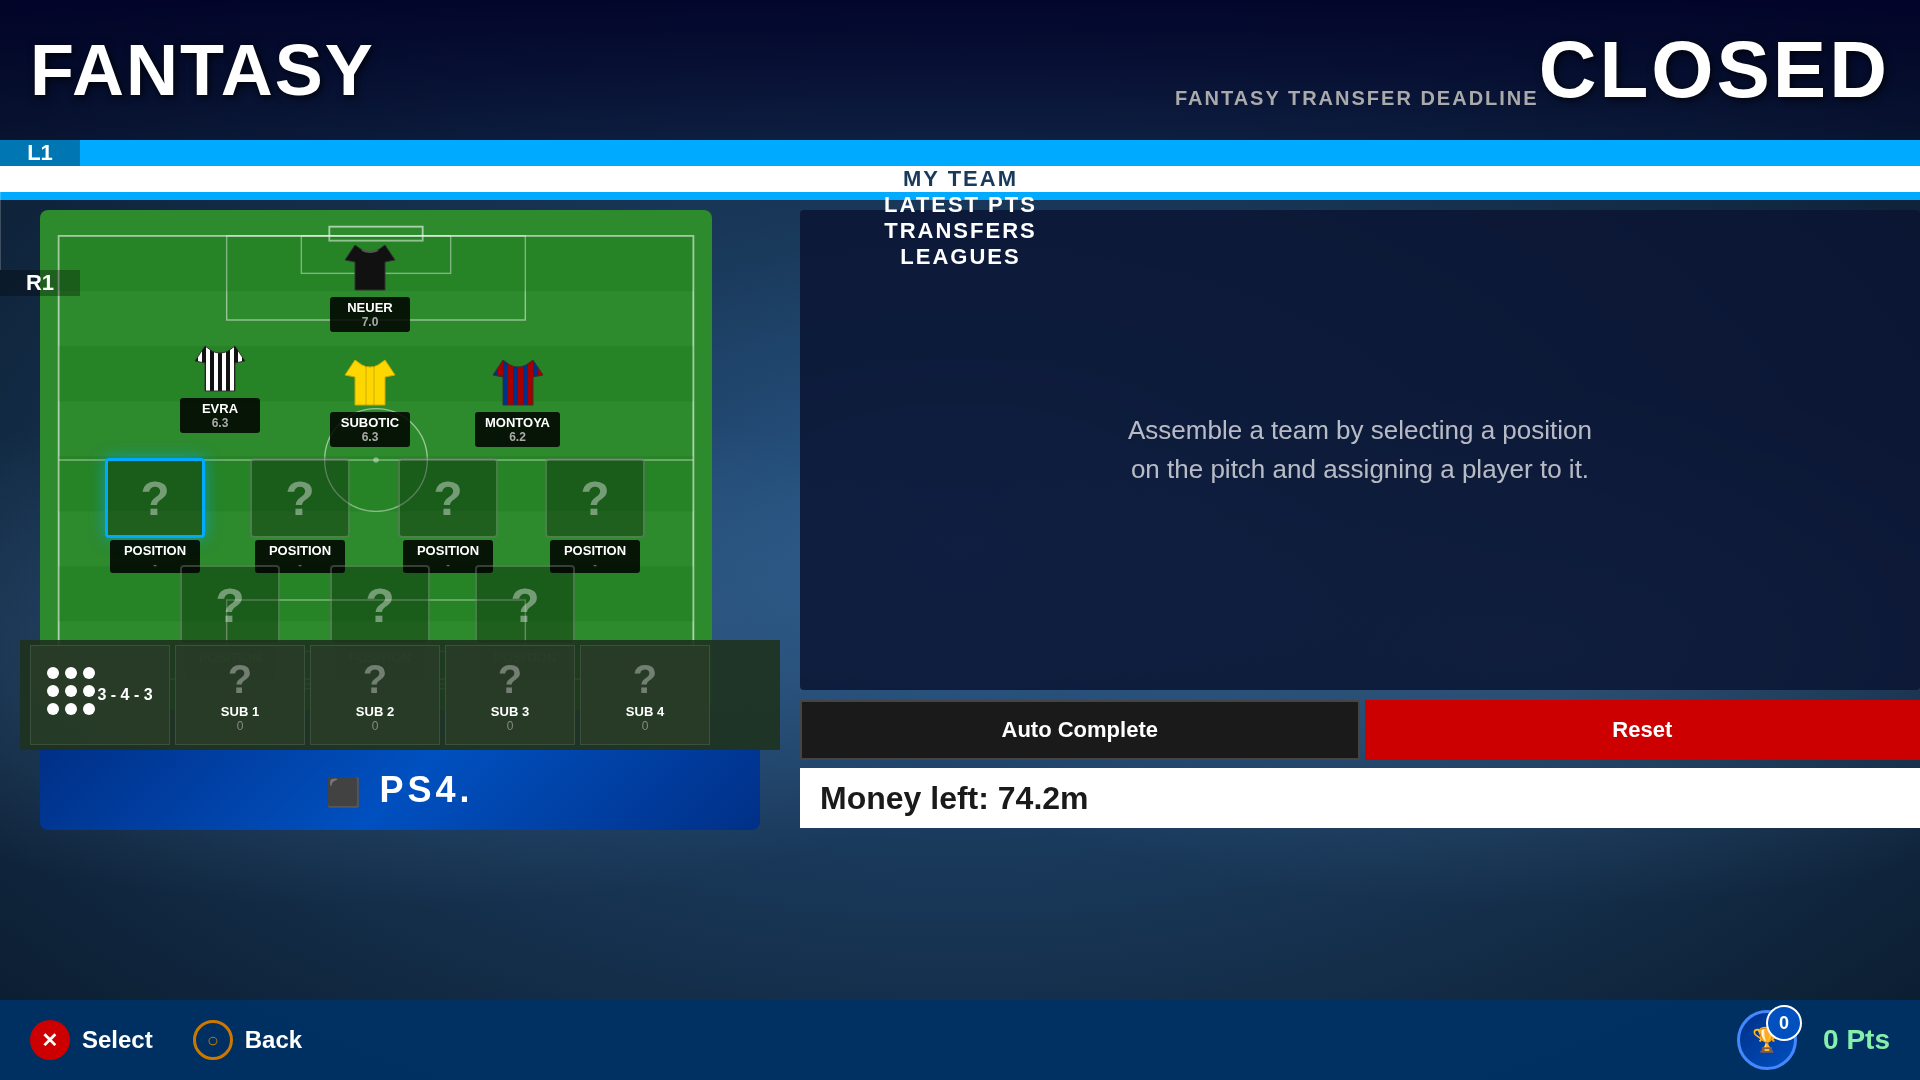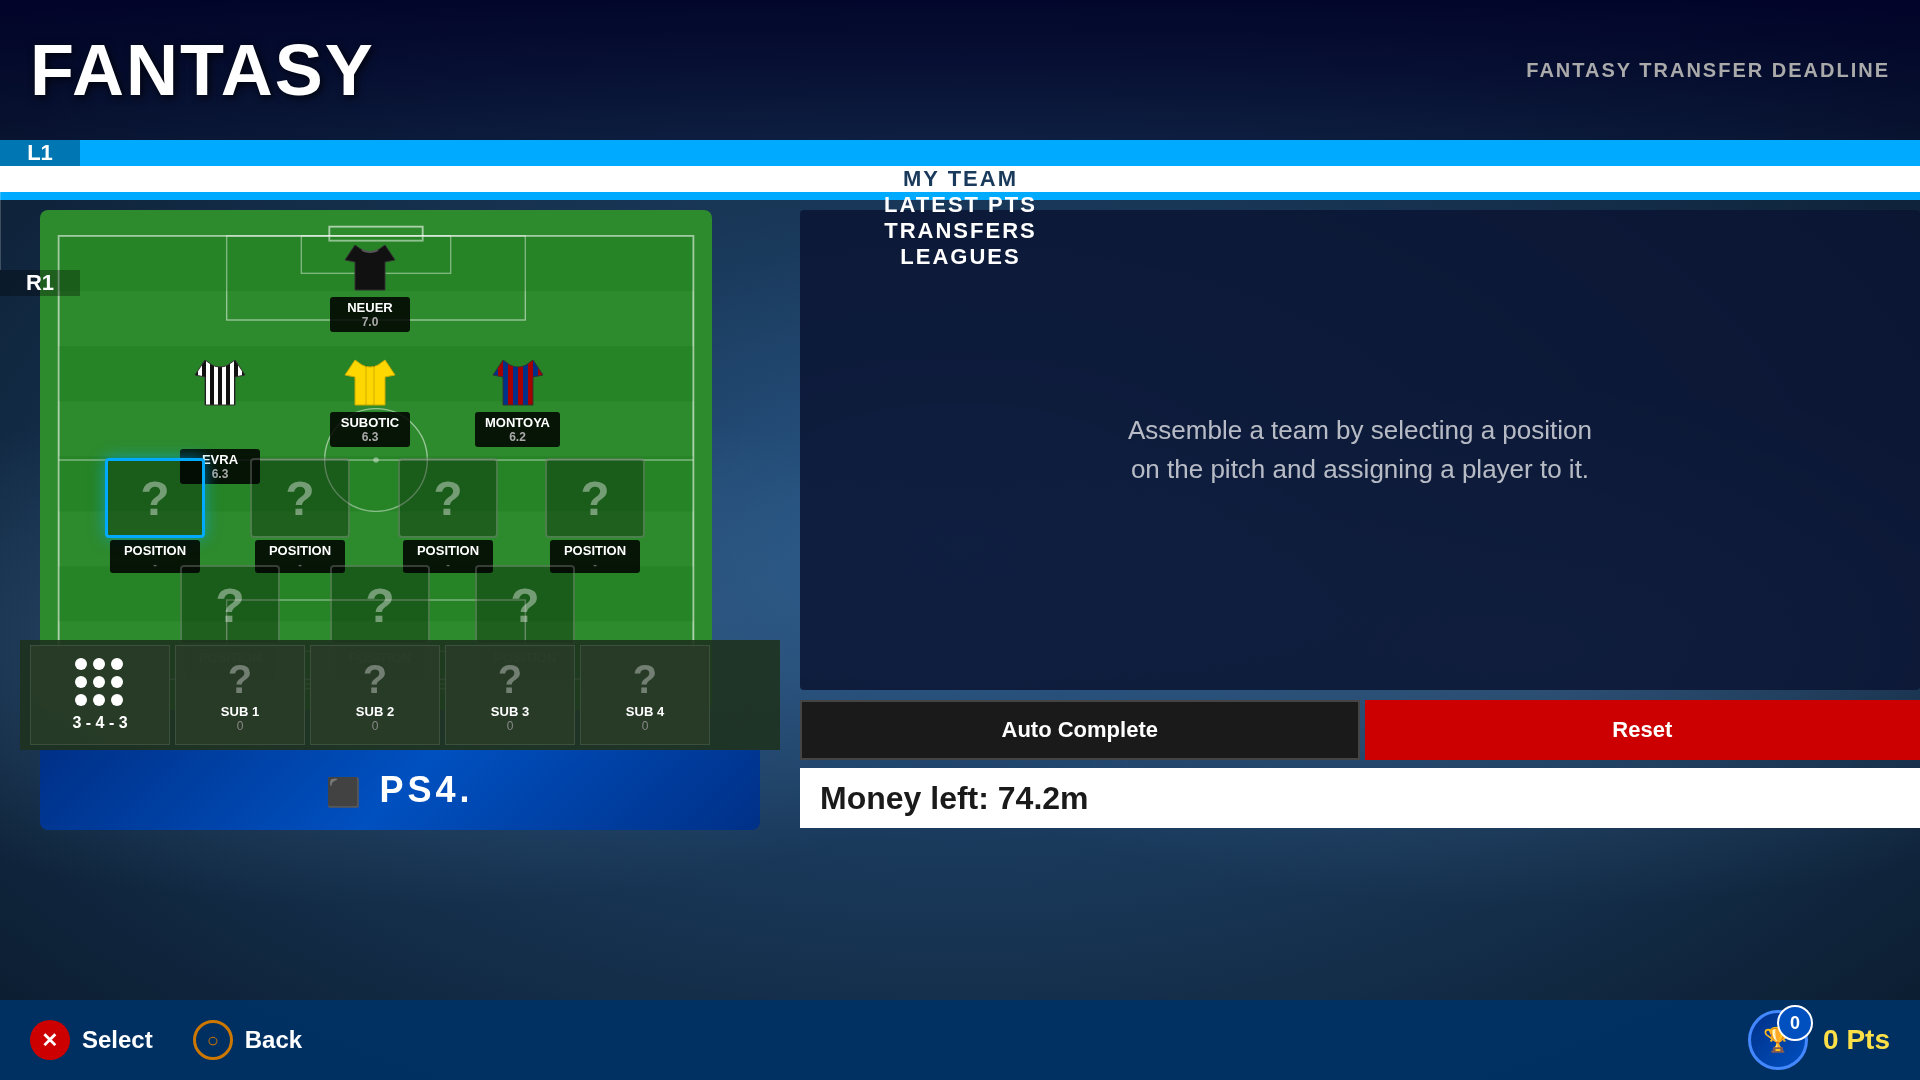--- a/index.html
+++ b/index.html
@@ -317,21 +317,21 @@
       align-items: center;
       background: rgba(30,50,30,0.9);
       padding: 0 10px;
       gap: 5px;
     }
     .formation-display {
       width: 140px;
       height: 100px;
       background: rgba(40,60,40,0.9);
       display: flex;
-      flex-direction: column;
+      flex-direction: row;
       align-items: center;
       justify-content: center;
       border: 1px solid rgba(255,255,255,0.1);
     }
     .formation-dots {
       display: grid;
       grid-template-columns: repeat(3, 14px);
       grid-template-rows: repeat(3, 14px);
       gap: 4px;
       margin-bottom: 6px;
@@ -448,40 +448,42 @@
       font-weight: 900;
       position: absolute;
       top: -5px;
       right: -5px;
       border: 2px solid white;
     }
     .trophy-wrap {
       position: relative;
     }
     .pts-text {
-      color: #fde047;
+      color: #86efac;
       font-size: 28px;
       font-weight: 700;
+      margin-left: 11px;
     }
 
     
     .shirt-black svg, .shirt-striped svg, .shirt-yellow svg, .shirt-barcelona svg {
       width: 60px;
       height: 55px;
     }
   </style>
 </head>
 <body>
 
 <div class="bg"></div>
 
 <div class="header">
   <div class="fantasy-title">FANTASY</div>
   <div class="deadline-area">
     <div class="deadline-label">FANTASY TRANSFER DEADLINE</div>
+    <div class="closed-text">CLOSED</div>
   </div>
 </div>
 
 <div class="nav-bar">
   <div class="nav-arrow">L1</div>
   <div class="nav-tab active">
     <span>MY TEAM</span>
   </div>
   <div class="nav-tab">
     <span>LATEST PTS</span>
@@ -532,21 +534,21 @@
               <path d="M15,5 L5,20 L15,22 L15,50 L45,50 L45,22 L55,20 L45,5 L38,10 Q30,14 22,10 Z" fill="#111" stroke="#333" stroke-width="1"></path>
               <path d="M22,10 Q30,14 38,10" fill="none" stroke="#555" stroke-width="2"></path>
             </svg>
           </div>
           <div class="player-name-badge">
             <div>NEUER</div>
             <div class="player-score">7.0</div>
           </div>
         </div>
 
-        <div class="player-slot" style="top:145px; left:140px;gap:37px;">
+        <div class="player-slot" style="top:131px; left:140px;">
           <div class="player-shirt shirt-striped">
             <svg viewBox="0 0 60 55" xmlns="http://www.w3.org/2000/svg">
               <defs>
                 <pattern id="stripes" x="0" y="0" width="8" height="55" patternUnits="userSpaceOnUse">
                   <rect width="4" height="55" fill="white"></rect>
                   <rect x="4" width="4" height="55" fill="#111"></rect>
                 </pattern>
               </defs>
               <path d="M15,5 L5,20 L15,22 L15,50 L45,50 L45,22 L55,20 L45,5 L38,10 Q30,14 22,10 Z" fill="url(#stripes)" stroke="#333" stroke-width="1"></path>
             </svg>

